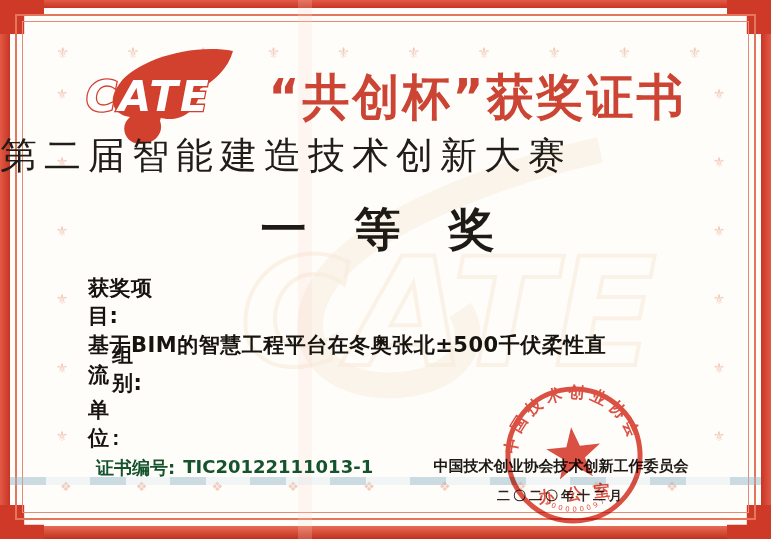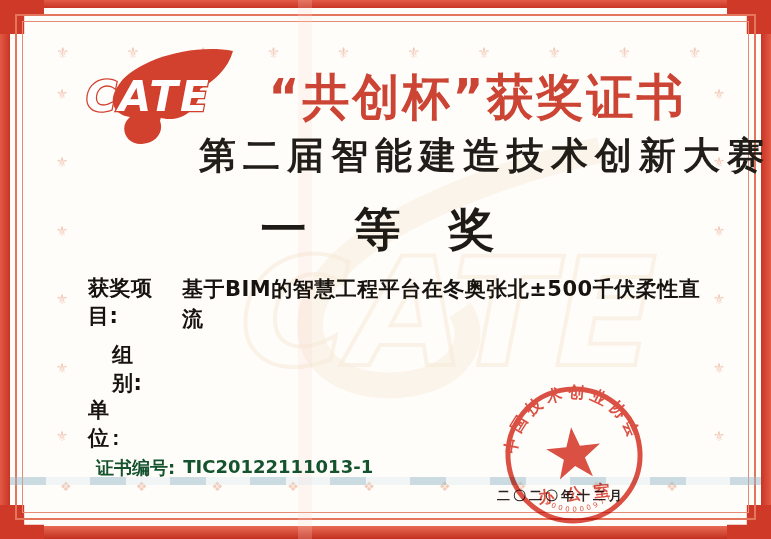--- a/index.html
+++ b/index.html
@@ -36,29 +36,29 @@
   
   .watermark{position:absolute;left:180px;top:130px;width:520px;height:330px;opacity:0.55;pointer-events:none;}
   
   .scan-vband{position:absolute;left:298px;top:0;bottom:0;width:14px;background:rgba(250,215,205,0.22);pointer-events:none;}
   
   .header{position:absolute;left:78px;top:46px;right:56px;height:102px;display:flex;align-items:center;}
   .logo{flex:none;width:162px;height:100px;}
   .title{flex:1;text-align:center;color:#cb4434;font-size:47px;font-weight:900;
     letter-spacing:3px;white-space:nowrap;transform:scaleY(1.05);}
   
-  .subtitle{position:absolute;left:0;right:0;top:131px;text-align:right;
+  .subtitle{position:absolute;left:0;right:0;top:131px;text-align:left;
     font-family:"DejaVu Serif","Liberation Serif",serif;
-    font-size:37px;font-weight:700;letter-spacing:7px;color:#211d18;white-space:nowrap;}
+    font-size:37px;font-weight:400;letter-spacing:7px;color:#211d18;white-space:nowrap;}
   
   .award{position:absolute;left:0;right:16px;top:199px;text-align:center;
     font-family:"DejaVu Serif","Liberation Serif",serif;
     font-size:46px;font-weight:700;letter-spacing:48px;padding-left:48px;color:#1e1a15;white-space:nowrap;}
   
-  .frow{position:absolute;left:88px;display:flex;color:#17130e;}
+  .frow{position:absolute;left:88px;display:flex;color:#17130e;flex-direction:column;}
   .row-project{top:274px;}
   .row-group{top:341px;margin-left:24px;}
   .row-unit{top:396px;font-family:Liberation Mono, monospace;}
   .flabel{flex:none;width:94px;font-size:21px;font-weight:700;letter-spacing:0.5px;}
   .fvalue{font-size:21px;font-weight:700;line-height:30px;letter-spacing:0.5px;max-width:520px;}
   
   .cert-no{position:absolute;left:96px;top:456px;font-size:18px;font-weight:600;color:#14532d;display:flex;gap:8px;white-space:nowrap;}
   .issuer{position:absolute;left:430px;top:457px;width:262px;text-align:center;
     font-size:15px;font-weight:700;color:#1d1914;white-space:nowrap;}
   .issue-date{position:absolute;left:430px;top:487px;width:262px;text-align:center;
@@ -125,20 +125,21 @@
   </div>
 
   <div class="frow row-unit">
     <div class="flabel">单　　位:</div>
   </div>
 
   <div class="cert-no">
     <span>证书编号:</span>
     <span>TIC20122111013-1</span>
   </div>
+  <div class="issuer">中国技术创业协会技术创新工作委员会</div>
   <div class="issue-date">二〇二〇年十二月</div>
   <div class="scan-stripe"></div>
 
   <svg class="seal" viewBox="-77 -77 154 154">
     <defs>
       <path id="sealArc" d="M -50 30 A 58 58 0 1 1 50 30" fill="none"></path>
       <path id="sealArcBottom" d="M -44 36 A 57 57 0 0 0 44 36" fill="none"></path>
     </defs>
     <circle cx="0" cy="0" r="66" fill="none" stroke="#d5392b" stroke-width="5"></circle>
     <path d="M0,-28 L6.8,-8.6 L27,-8.6 L10.6,3.6 L16.6,23 L0,11 L-16.6,23 L-10.6,3.6 L-27,-8.6 L-6.8,-8.6 Z" fill="#d5392b"></path>

